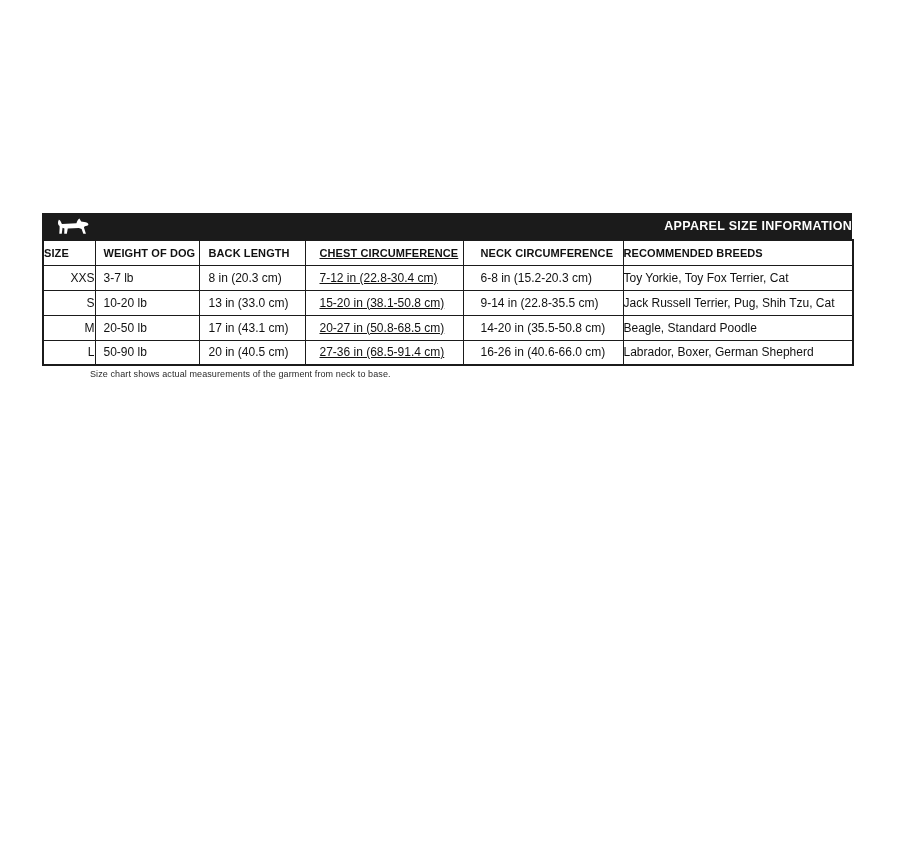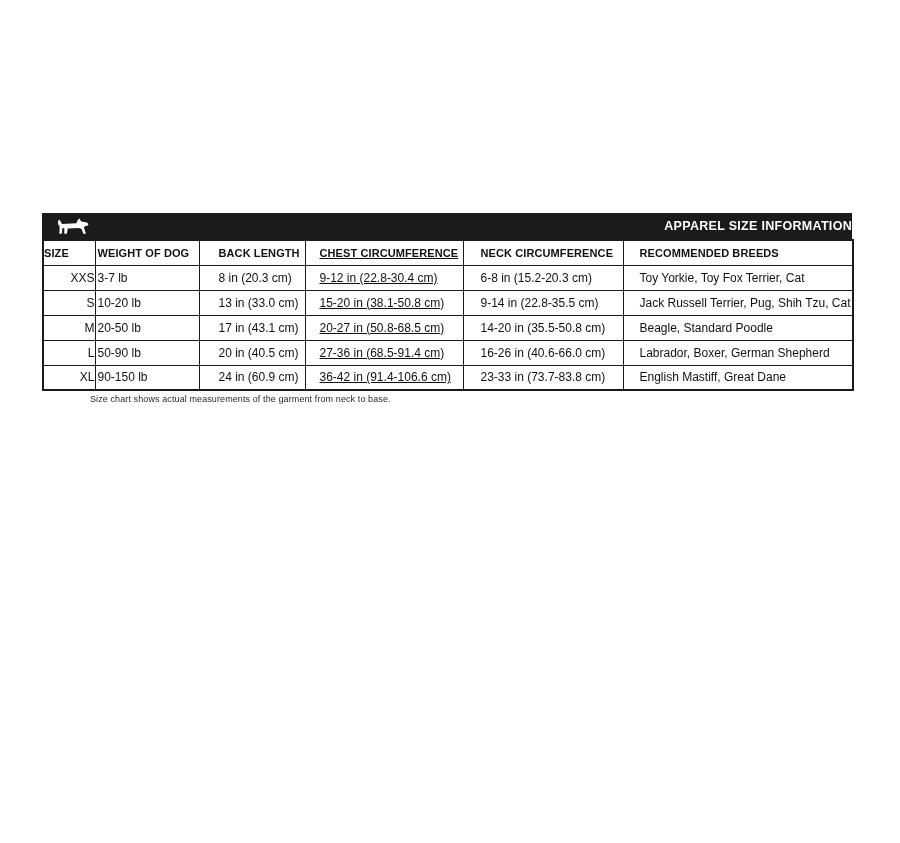--- a/index.html
+++ b/index.html
@@ -60,25 +60,25 @@
     letter-spacing: 0.1px;
     margin-top: 12px;
   }
   table.chart td {
     height: 25px;
     font-size: 12px;
     font-weight: normal;
   }
   th.c1, td.c1 { text-align: right; font-weight: bold; }
   td.c1 { font-size: 12.5px; }
-  .c2 { padding-left: 2px; }
-  .c3 { padding-left: 19px; }
+  .c2 { padding-left: 8px; }
+  .c3 { padding-left: 9px; }
   .c4 { padding-left: 14px; text-decoration: underline; }
   .c5 { padding-left: 17px; }
-  .c6 { padding-left: 16px; }
+  .c6 { padding-left: 0; }
   .footnote {
     margin: 3px 0 0 48px;
     font-size: 9px;
     color: #2a2a2a;
     letter-spacing: 0.1px;
   }
 </style>
 </head>
 <body>
 
@@ -111,21 +111,21 @@
           <th class="c4">CHEST CIRCUMFERENCE</th>
           <th class="c5">NECK CIRCUMFERENCE</th>
           <th class="c6">RECOMMENDED BREEDS</th>
         </tr>
       </thead>
       <tbody>
         <tr>
           <td class="c1">XXS</td>
           <td class="c2">3-7 lb</td>
           <td class="c3">8 in (20.3 cm)</td>
-          <td class="c4">9-12 in (22.8-30.4 cm)</td>
+          <td class="c4">7-12 in (22.8-30.4 cm)</td>
           <td class="c5">6-8 in (15.2-20.3 cm)</td>
           <td class="c6">Toy Yorkie, Toy Fox Terrier, Cat</td>
         </tr>
         <tr>
           <td class="c1">S</td>
           <td class="c2">10-20 lb</td>
           <td class="c3">13 in (33.0 cm)</td>
           <td class="c4">15-20 in (38.1-50.8 cm)</td>
           <td class="c5">9-14 in (22.8-35.5 cm)</td>
           <td class="c6">Jack Russell Terrier, Pug, Shih Tzu, Cat</td>
@@ -139,26 +139,18 @@
           <td class="c6">Beagle, Standard Poodle</td>
         </tr>
         <tr>
           <td class="c1">L</td>
           <td class="c2">50-90 lb</td>
           <td class="c3">20 in (40.5 cm)</td>
           <td class="c4">27-36 in (68.5-91.4 cm)</td>
           <td class="c5">16-26 in (40.6-66.0 cm)</td>
           <td class="c6">Labrador, Boxer, German Shepherd</td>
         </tr>
-        <tr>
-          <td class="c1">XL</td>
-          <td class="c2">90-150 lb</td>
-          <td class="c3">24 in (60.9 cm)</td>
-          <td class="c4">36-42 in (91.4-106.6 cm)</td>
-          <td class="c5">23-33 in (73.7-83.8 cm)</td>
-          <td class="c6">English Mastiff, Great Dane</td>
-        </tr>
       </tbody>
     </table>
 
     <div class="footnote">Size chart shows actual measurements of the garment from neck to base.</div>
   </div>
 </div>
 
 </body></html>

